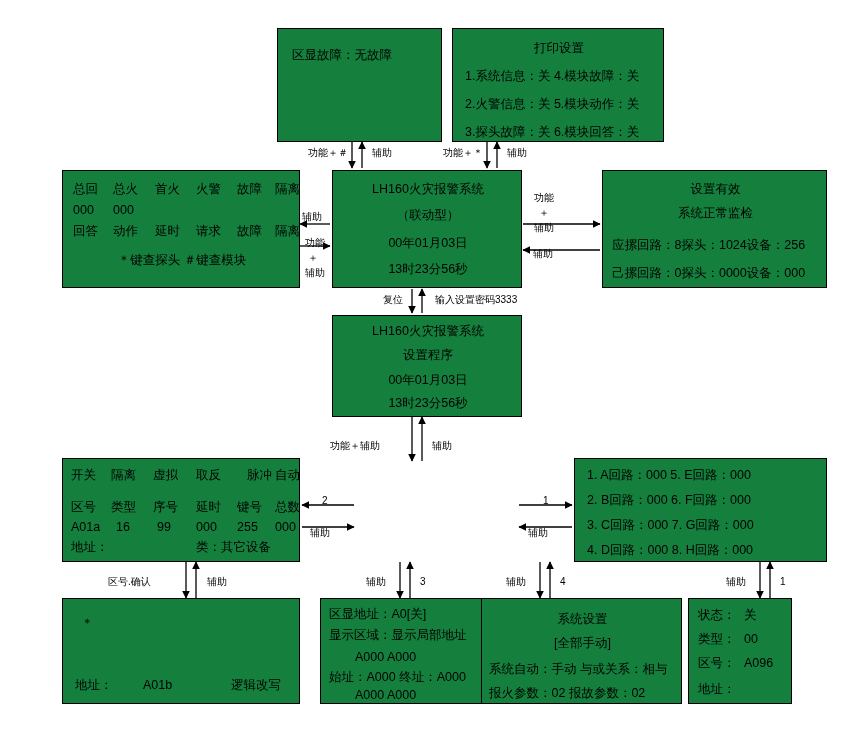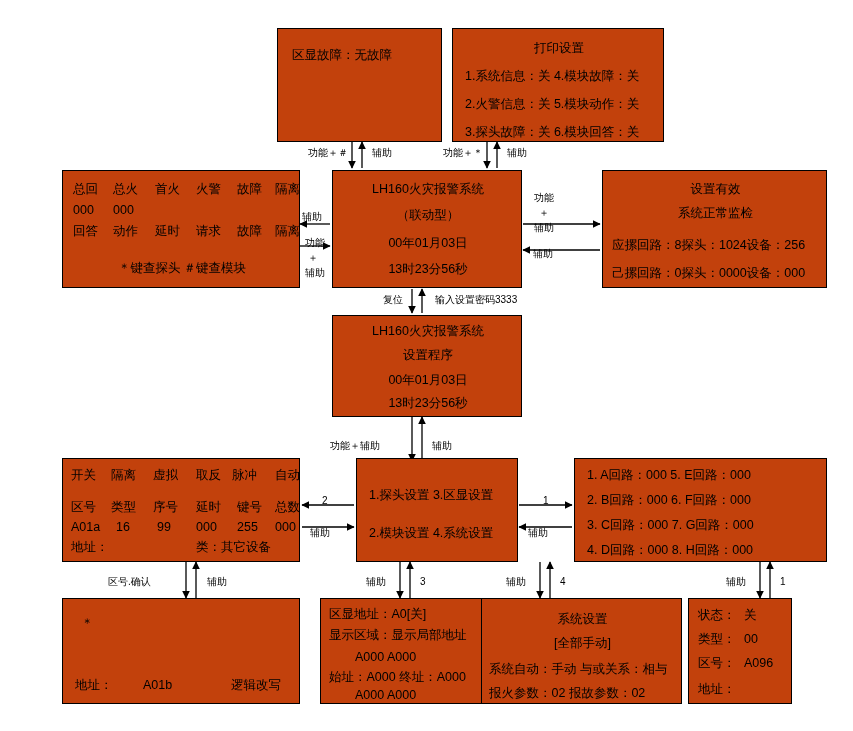--- a/index.html
+++ b/index.html
@@ -14,21 +14,21 @@
   #canvas {
     position: relative;
     width: 853px;
     height: 731px;
     background: #ffffff;
     overflow: hidden;
   }
   .box {
     position: absolute;
     border: 1.5px solid #000000;
-    background: #c2410c;
+    background: #15803d;
     box-sizing: border-box;
   }
   .box .line {
     position: absolute;
     white-space: nowrap;
     font-size: 12.5px;
     line-height: 1;
   }
   .lbl {
     position: absolute;
@@ -124,21 +124,21 @@
     <div class="line" style="left:10px; top:33px;">000</div>
     <div class="line" style="left:50px; top:33px;">000</div>
 
     <div class="line" style="left:10px; top:54px;">回答</div>
     <div class="line" style="left:50px; top:54px;">动作</div>
     <div class="line" style="left:92px; top:54px;">延时</div>
     <div class="line" style="left:133px; top:54px;">请求</div>
     <div class="line" style="left:174px; top:54px;">故障</div>
     <div class="line" style="left:212px; top:54px;">隔离</div>
 
-    <div class="line ctr" style="left:0; top:91px; width:238px;font-family:Liberation Serif, serif;">＊键查探头   ＃键查模块</div>
+    <div class="line ctr" style="left:0; top:83px; width:238px;">＊键查探头   ＃键查模块</div>
   </div>
 
   <div class="box" style="left:332px; top:170px; width:190px; height:118px;">
     <div class="line ctr" style="left:0; top:12px; width:190px;">LH160火灾报警系统</div>
     <div class="line ctr" style="left:0; top:38px; width:190px;">（联动型）</div>
     <div class="line ctr" style="left:0; top:66px; width:190px;">00年01月03日</div>
     <div class="line ctr" style="left:0; top:92px; width:190px;">13时23分56秒</div>
   </div>
 
   <div class="box" style="left:602px; top:170px; width:225px; height:118px;">
@@ -164,45 +164,41 @@
   </div>
 
   <div class="lbl" style="left:330px; top:441px;">功能＋辅助</div>
   <div class="lbl" style="left:432px; top:441px;">辅助</div>
 
   <div class="box" style="left:62px; top:458px; width:238px; height:104px;">
     <div class="line" style="left:8px; top:10px;">开关</div>
     <div class="line" style="left:48px; top:10px;">隔离</div>
     <div class="line" style="left:90px; top:10px;">虚拟</div>
     <div class="line" style="left:133px; top:10px;">取反</div>
-    <div class="line" style="left:169px; top:10px;">脉冲</div>
+    <div class="line" style="left:184px; top:10px;">脉冲</div>
     <div class="line" style="left:212px; top:10px;">自动</div>
 
     <div class="line" style="left:8px; top:42px;">区号</div>
     <div class="line" style="left:48px; top:42px;">类型</div>
     <div class="line" style="left:90px; top:42px;">序号</div>
     <div class="line" style="left:133px; top:42px;">延时</div>
     <div class="line" style="left:174px; top:42px;">键号</div>
     <div class="line" style="left:212px; top:42px;">总数</div>
 
     <div class="line" style="left:8px; top:62px;">A01a</div>
     <div class="line" style="left:53px; top:62px;">16</div>
     <div class="line" style="left:94px; top:62px;">99</div>
     <div class="line" style="left:133px; top:62px;">000</div>
     <div class="line" style="left:174px; top:62px;">255</div>
     <div class="line" style="left:212px; top:62px;">000</div>
 
     <div class="line" style="left:8px; top:82px;">地址：</div>
     <div class="line" style="left:133px; top:82px;">类：其它设备</div>
   </div>
 
-  <div class="box" style="left:356px; top:458px; width:162px; height:104px;">
-    <div class="line" style="left:12px; top:30px;">1.探头设置   3.区显设置</div>
-    <div class="line" style="left:12px; top:68px;">2.模块设置   4.系统设置</div>
-  </div>
 
   <div class="box" style="left:574px; top:458px; width:253px; height:104px;">
     <div class="line" style="left:12px; top:10px;">1. A回路：000    5. E回路：000</div>
     <div class="line" style="left:12px; top:35px;">2. B回路：000    6. F回路：000</div>
     <div class="line" style="left:12px; top:60px;">3. C回路：000    7. G回路：000</div>
     <div class="line" style="left:12px; top:85px;">4. D回路：000    8. H回路：000</div>
   </div>
 
   <div class="lbl" style="left:322px; top:496px;">2</div>
   <div class="lbl" style="left:310px; top:528px;">辅助</div>

